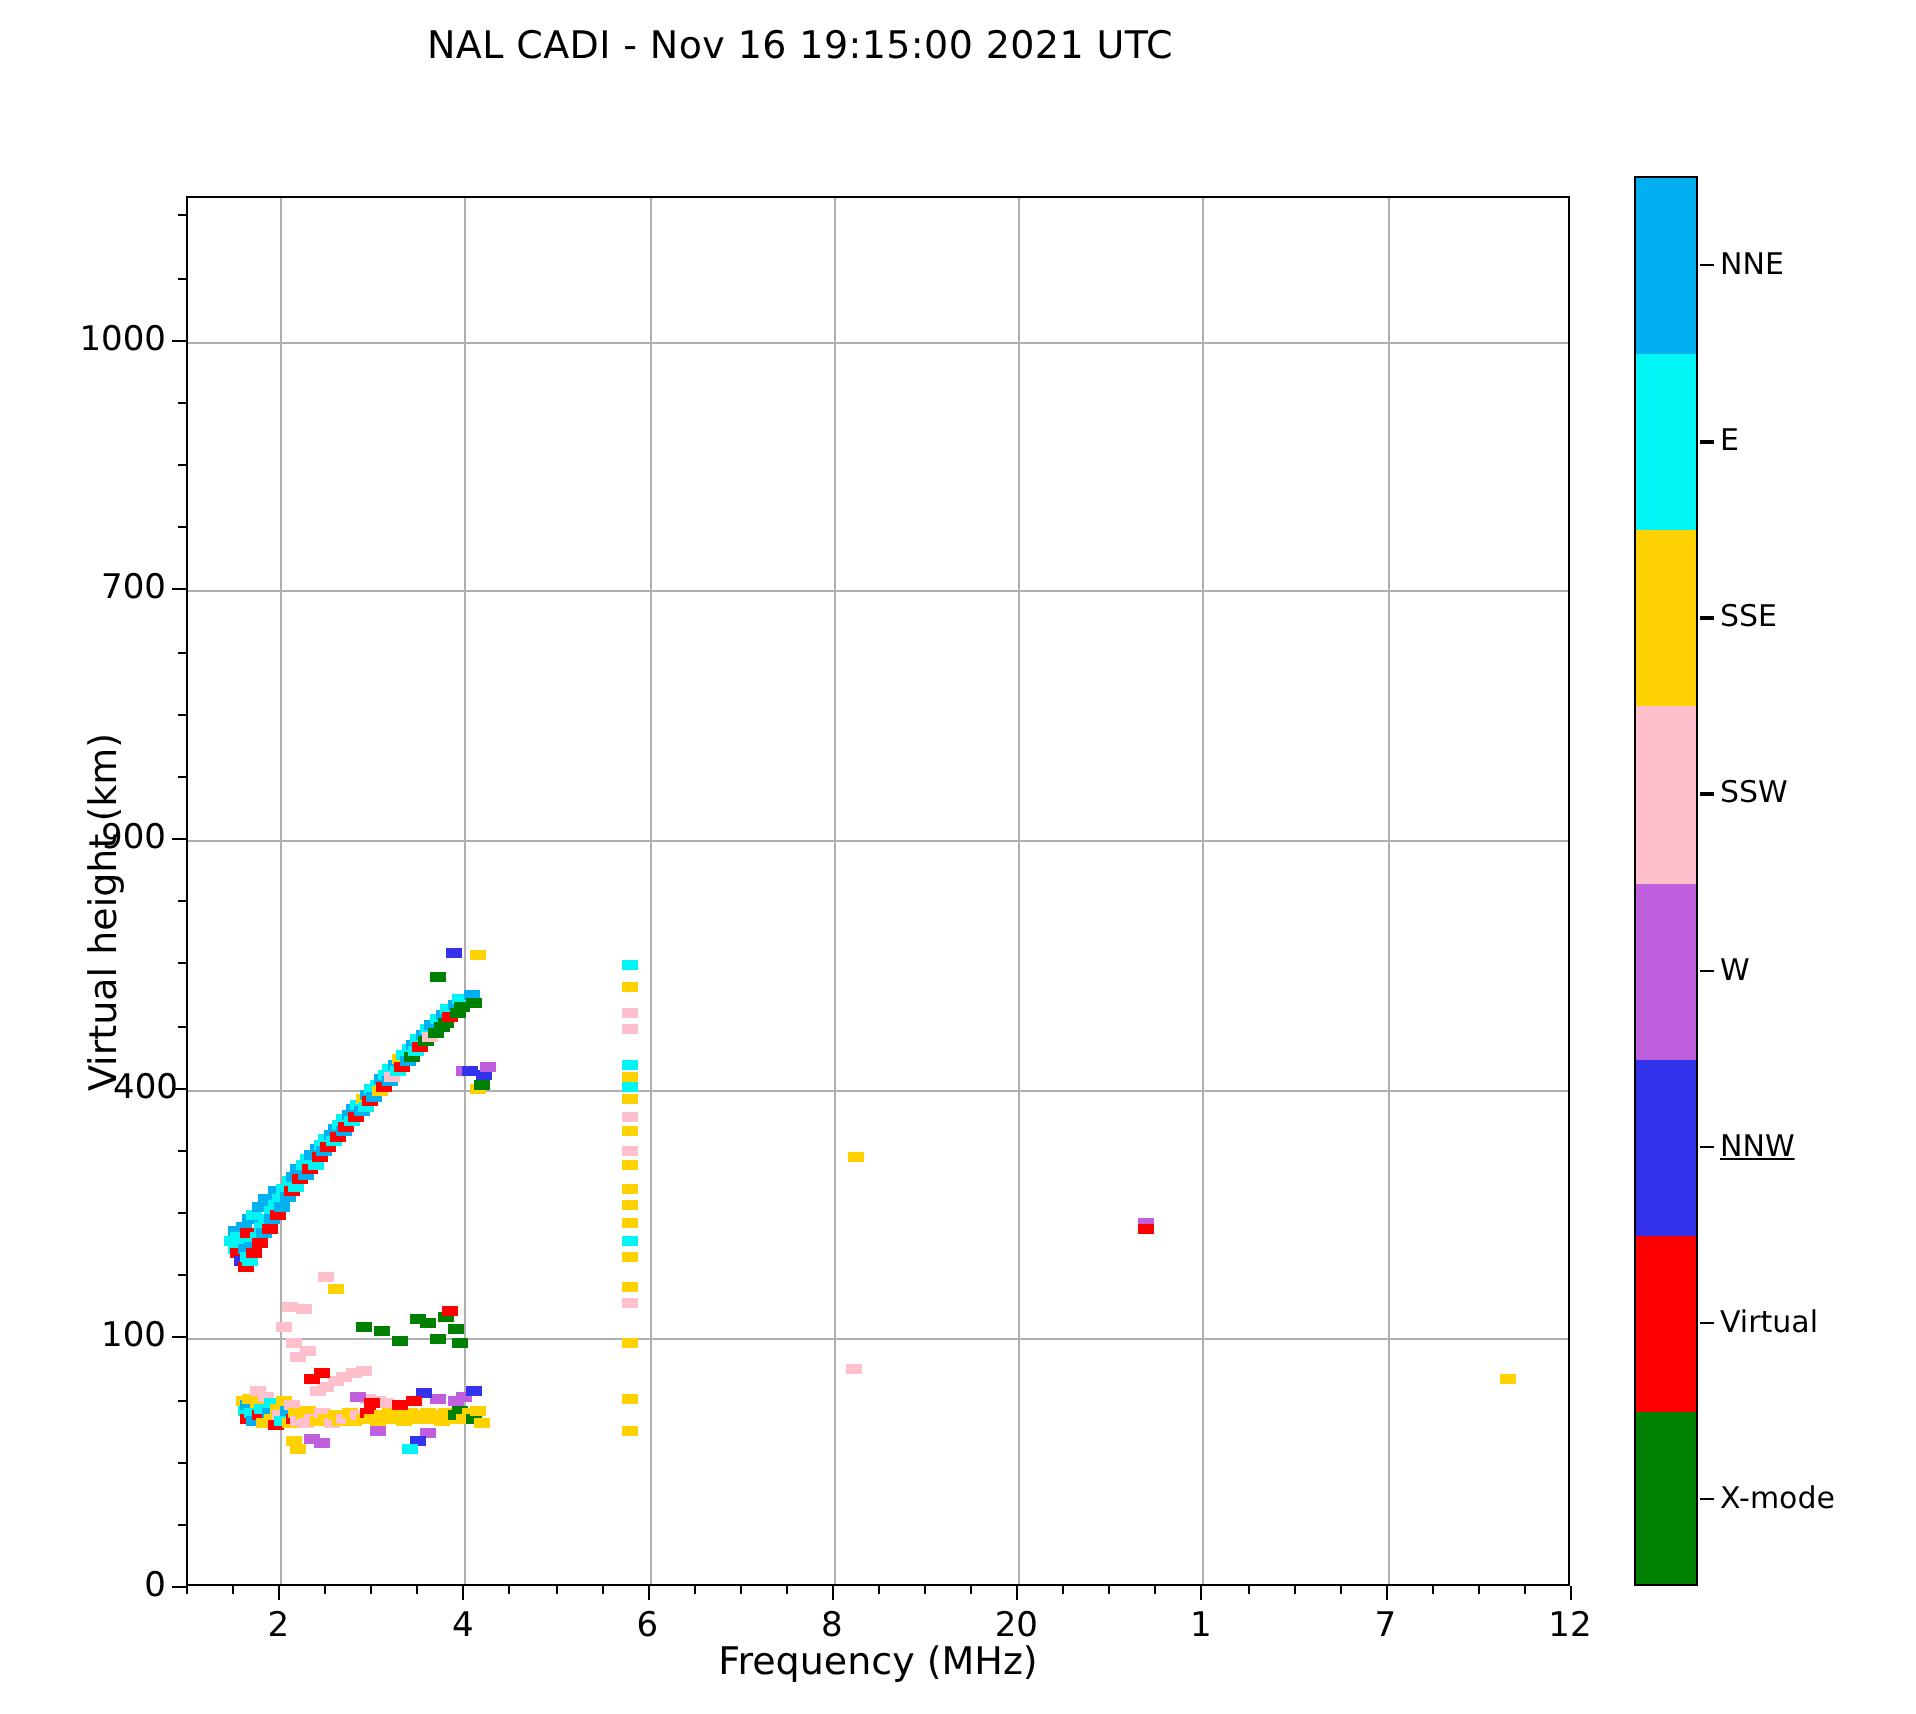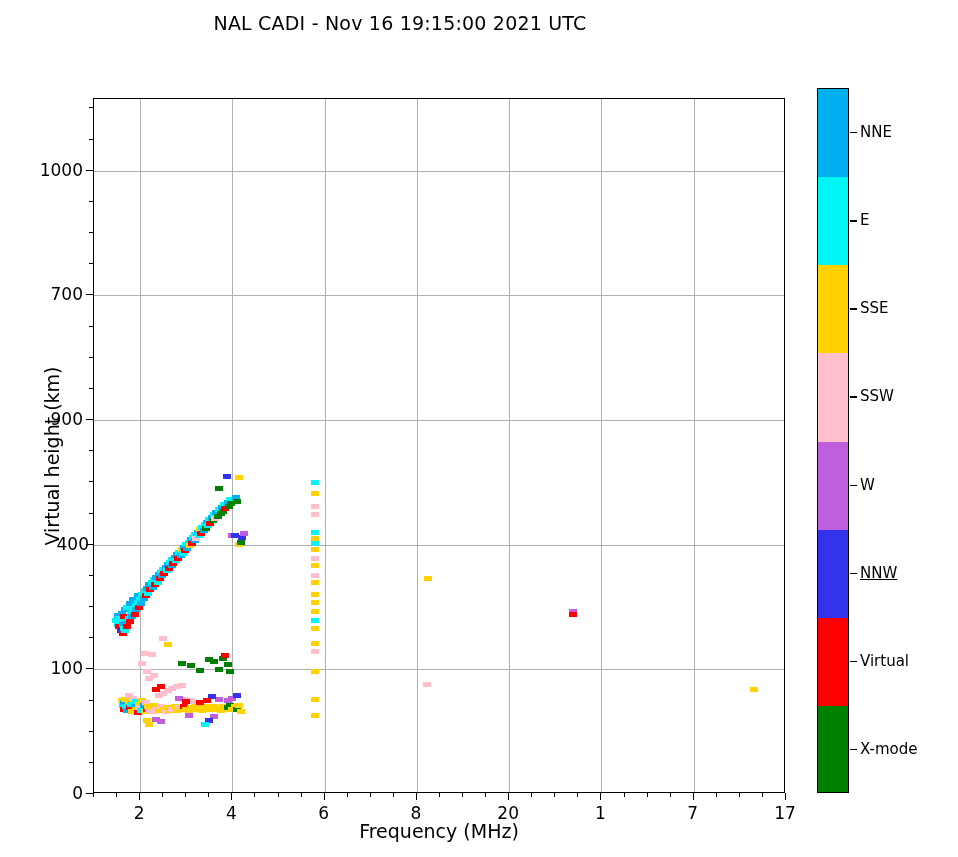--- a/index.html
+++ b/index.html
@@ -337,21 +337,21 @@
       <div class="xlab" style="left: 323.667px; top: 803px;">6</div>
       <div class="tick-x" style="left: 415.933px; top: 793px; height: 7px;"></div>
       <div class="xlab" style="left: 415.933px; top: 803px;">8</div>
       <div class="tick-x" style="left: 508.2px; top: 793px; height: 7px;"></div>
       <div class="xlab" style="left: 508.2px; top: 803px;">20</div>
       <div class="tick-x" style="left: 600.467px; top: 793px; height: 7px;"></div>
       <div class="xlab" style="left: 600.467px; top: 803px;">1</div>
       <div class="tick-x" style="left: 692.733px; top: 793px; height: 7px;"></div>
       <div class="xlab" style="left: 692.733px; top: 803px;">7</div>
       <div class="tick-x" style="left: 785px; top: 793px; height: 7px;"></div>
-      <div class="xlab" style="left: 785px; top: 803px;">17</div>
+      <div class="xlab" style="left: 785px; top: 803px;">12</div>
       <div class="tick-x" style="left: 93px; top: 793px; height: 4px;"></div>
       <div class="tick-x" style="left: 116.067px; top: 793px; height: 4px;"></div>
       <div class="tick-x" style="left: 162.2px; top: 793px; height: 4px;"></div>
       <div class="tick-x" style="left: 185.267px; top: 793px; height: 4px;"></div>
       <div class="tick-x" style="left: 208.333px; top: 793px; height: 4px;"></div>
       <div class="tick-x" style="left: 254.467px; top: 793px; height: 4px;"></div>
       <div class="tick-x" style="left: 277.533px; top: 793px; height: 4px;"></div>
       <div class="tick-x" style="left: 300.6px; top: 793px; height: 4px;"></div>
       <div class="tick-x" style="left: 346.733px; top: 793px; height: 4px;"></div>
       <div class="tick-x" style="left: 369.8px; top: 793px; height: 4px;"></div>

